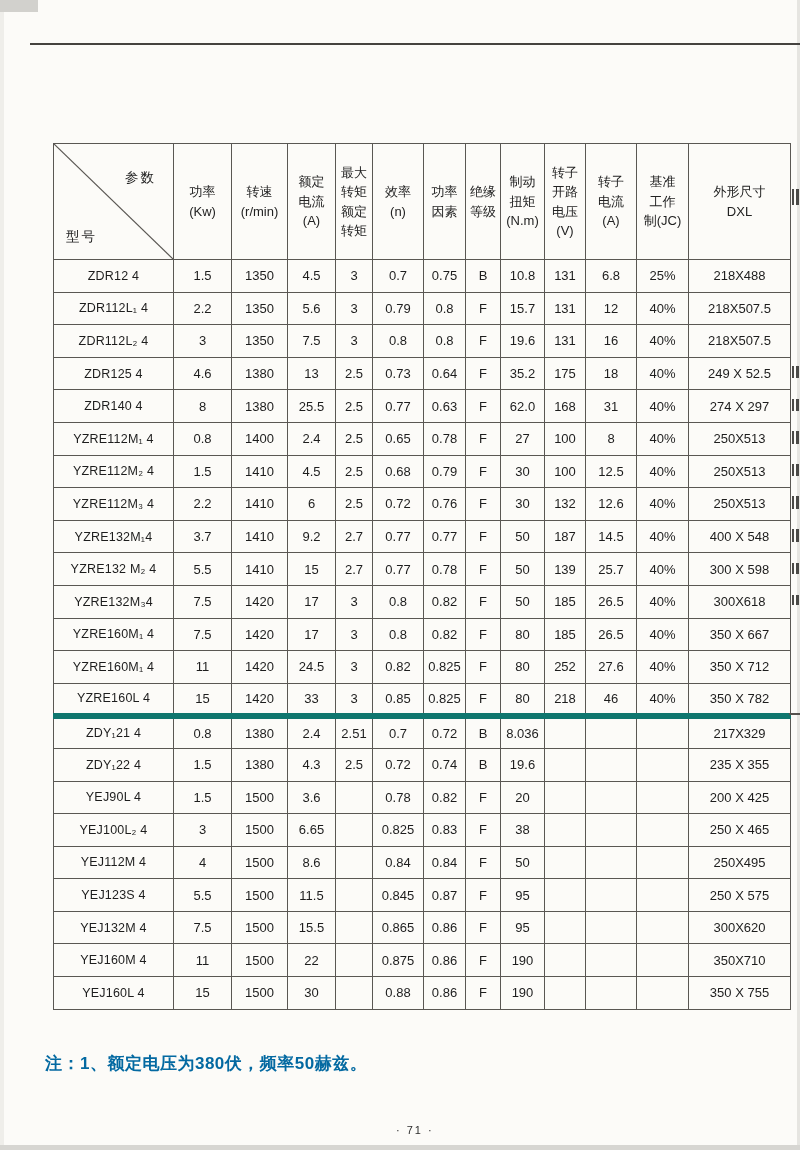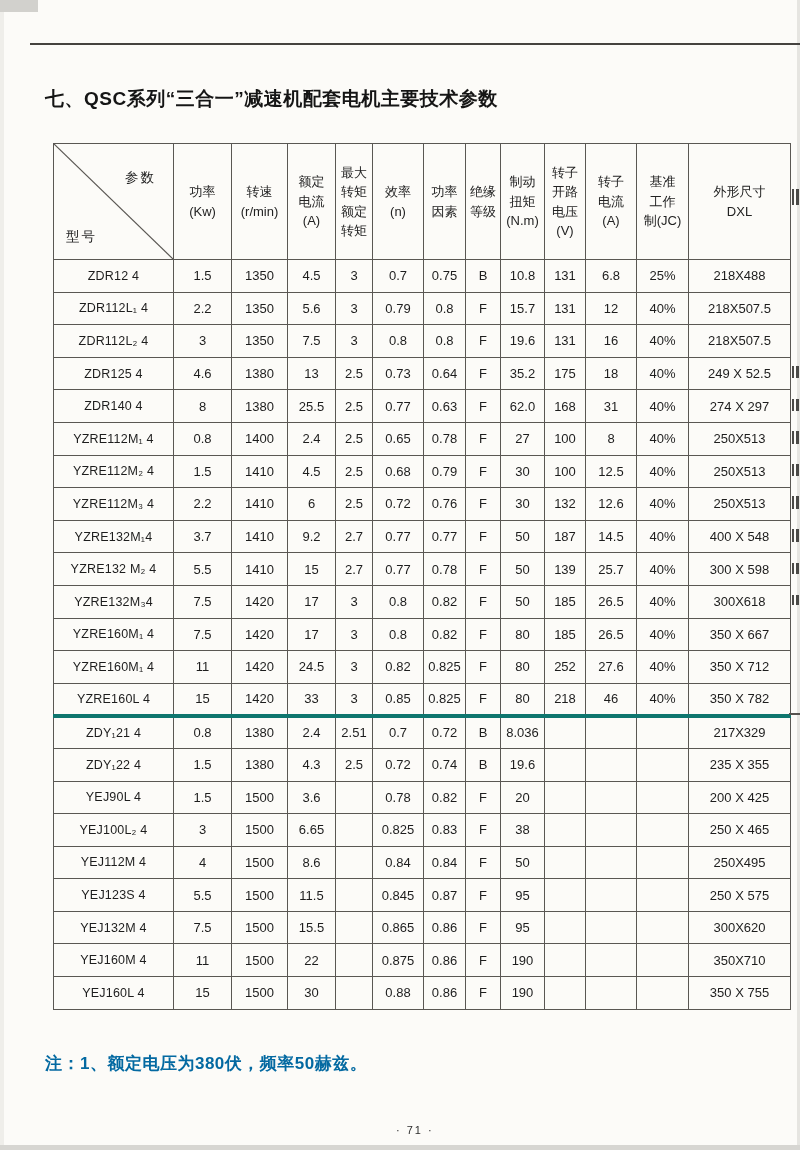--- a/index.html
+++ b/index.html
@@ -24,21 +24,21 @@
   }
   .spec th,.spec td{
     border:1px solid #5a5753;padding:0;text-align:center;vertical-align:middle;
     font-weight:normal;overflow:hidden;white-space:nowrap;
   }
   .spec thead th{height:115px;font-size:13px;color:#222;line-height:1.5;}
   .hline{display:block;}
   .spec tbody tr{height:32.6px;}
   .spec tbody td{font-size:13px;color:#1d1d1d;}
   .spec tbody td.model{font-size:12.5px;letter-spacing:.2px;}
-  .spec tbody tr.thick td{border-bottom:4px solid #0f766e;}
+  .spec tbody tr.thick td{border-bottom:6px solid #0f766e;}
   th.corner{position:relative;}
   th.corner svg{position:absolute;left:0;top:0;width:100%;height:100%;}
   th.corner .tr{position:absolute;top:24px;right:17px;font-size:13.5px;letter-spacing:2px;}
   th.corner .bl{position:absolute;bottom:12px;left:12px;font-size:13.5px;letter-spacing:2px;}
   .sep-ext{position:absolute;left:789px;top:713px;width:11px;height:2px;background:#55524e;}
   .frag{
     position:absolute;left:792px;width:8px;
     background:linear-gradient(90deg,#4b4a47 2px,transparent 2px,transparent 4px,#4b4a47 4px,#4b4a47 7px,transparent 7px);
   }
   .footnote{
@@ -54,21 +54,20 @@
 <body>
 
 <div class="paper">
   <div class="edge-left"></div>
   <div class="edge-right"></div>
   <div class="edge-bottom"></div>
   <div class="edge-corner"></div>
 
   <div class="top-rule"></div>
 
-  <div class="page-title">七、QSC系列“三合一”减速机配套电机主要技术参数</div>
 
   <table class="spec">
       <colgroup>
         <col style="width: 120px;">
         <col style="width: 58px;">
         <col style="width: 56px;">
         <col style="width: 48px;">
         <col style="width: 37px;">
         <col style="width: 51px;">
         <col style="width: 42px;">

